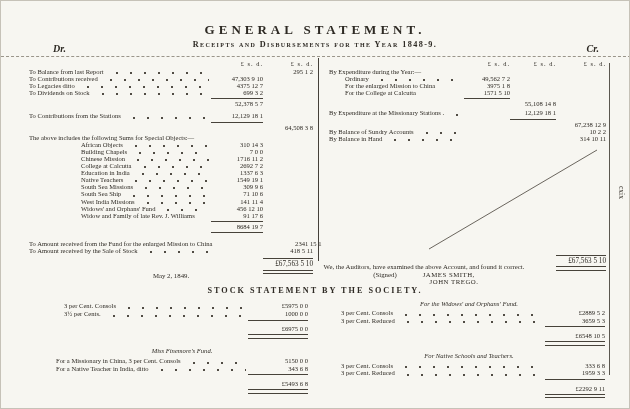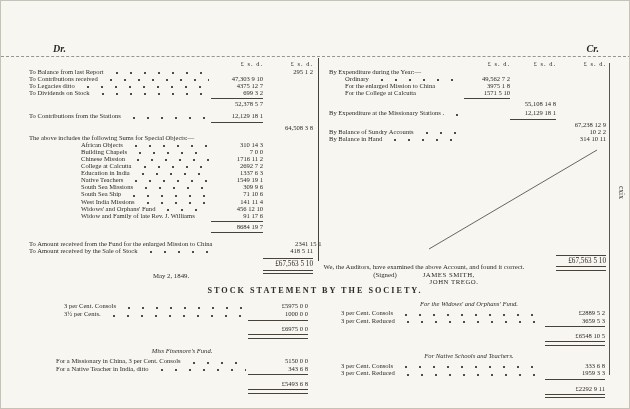--- a/index.html
+++ b/index.html
@@ -49,20 +49,22 @@
     font-weight:bold;font-size:8.2px;letter-spacing:2px;}
   .stock-left{position:absolute;left:55px;top:301px;width:252px;}
   .stock-right{position:absolute;left:332px;top:299px;width:272px;}
   .stock-left .lrow,.stock-right .lrow{height:7.8px;line-height:7.8px;}
 </style>
 </head>
 <body>
 
 <div class="scan">
 
+  <div class="title">GENERAL STATEMENT.</div>
+  <div class="subtitle">Receipts and Disbursements for the Year 1848-9.</div>
   <div class="drlab">Dr.</div>
   <div class="crlab">Cr.</div>
   <div class="toprule"></div>
 
   <div class="statement">
     <div class="side dr-side" id="dr-ledger">
         <div class="lrow lhead">
           <div class="leader"></div>
           <div class="amt colhead" style="width: 52px;">£  s. d.</div>
           <div class="amt colhead" style="width: 50px;">£  s. d.</div>

